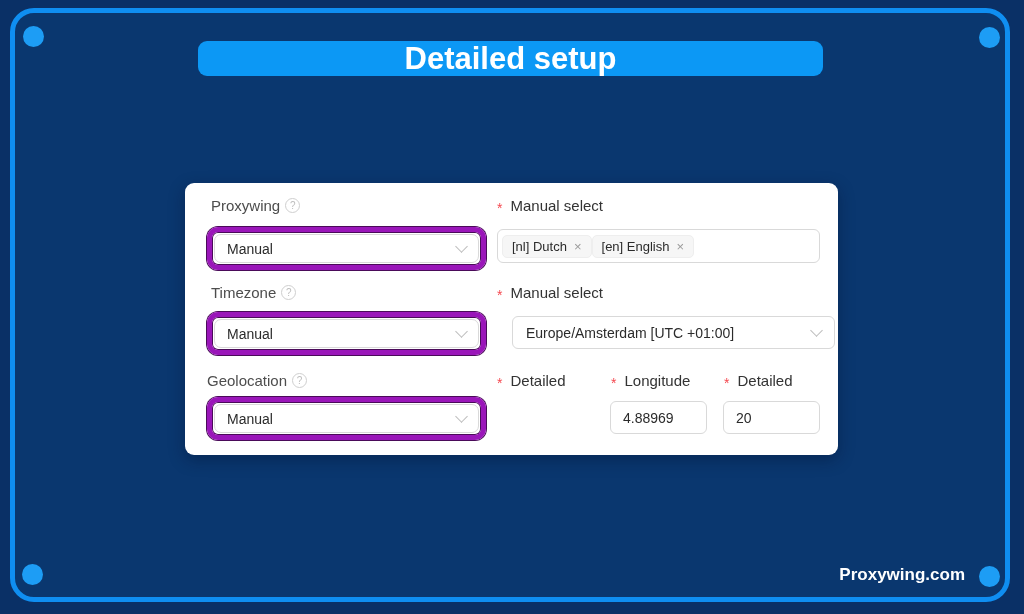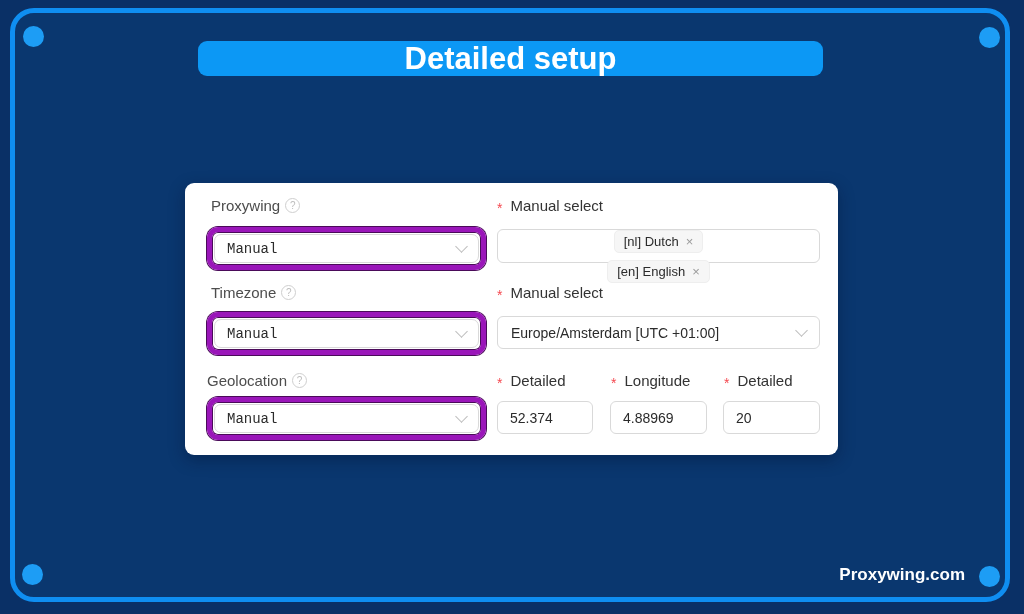--- a/index.html
+++ b/index.html
@@ -48,39 +48,38 @@
     box-shadow:0 0 0 1px #4a0b59, inset 0 0 0 1px #4a0b59;
     background:transparent;
   }
   .select, .tags-input, .tz-select, .num-input{
     box-sizing:border-box;background:#fff;border:1px solid #d9d9d9;border-radius:6px;
     display:flex;align-items:center;font-size:14px;color:#2b2b2b;
   }
   .purple .select{
     width:100%;height:100%;border-radius:7px;padding:0 12px;
     justify-content:space-between;
-    font-family:Liberation Mono, monospace;
   }
   .chev{
     display:inline-block;width:8px;height:8px;
     border-right:1.6px solid #bcbcbc;border-bottom:1.6px solid #bcbcbc;
     transform:rotate(45deg);margin-top:-4px;flex:none;
   }
   .tags-input{
     position:absolute;left:312px;top:46px;width:323px;height:34px;
-    padding:0 4px;gap:7px;flex-direction:column;
+    padding:0 4px;
   }
   .chip{
     display:inline-flex;align-items:center;gap:7px;
     background:#f6f6f6;border:1px solid #eeeeee;border-radius:5px;
     padding:3px 9px;font-size:13px;color:#2b2b2b;white-space:nowrap;
   }
   .chip .x{color:#9a9a9a;font-size:13px;cursor:pointer;}
   .tz-select{
-    position:absolute;left:312px;top:133px;width:323px;height:33px;
+    position:absolute;left:327px;top:133px;width:323px;height:33px;
     padding:0 13px;justify-content:space-between;
   }
   .num-input{
     position:absolute;top:218px;height:33px;padding:0 12px;
   }
   .watermark{
     position:absolute;top:565px;right:59px;
     color:#ffffff;font-size:17px;font-weight:700;
   }
 </style>
@@ -167,23 +166,20 @@
   </div>
   <div class="flabel dark" style="left:426px;top:189px">
     <span class="req">*</span>
     <span>Longitude</span>
   </div>
   <div class="flabel dark" style="left:539px;top:189px">
     <span class="req">*</span>
     <span>Detailed</span>
   </div>
 
-  <div class="num-input" style="left:312px;width:96px">
-    <span>52.374</span>
-  </div>
   <div class="num-input" style="left:425px;width:97px">
     <span>4.88969</span>
   </div>
   <div class="num-input" style="left:538px;width:97px">
     <span>20</span>
   </div>
 
 </div>
 
 <div class="watermark">Proxywing.com</div>

